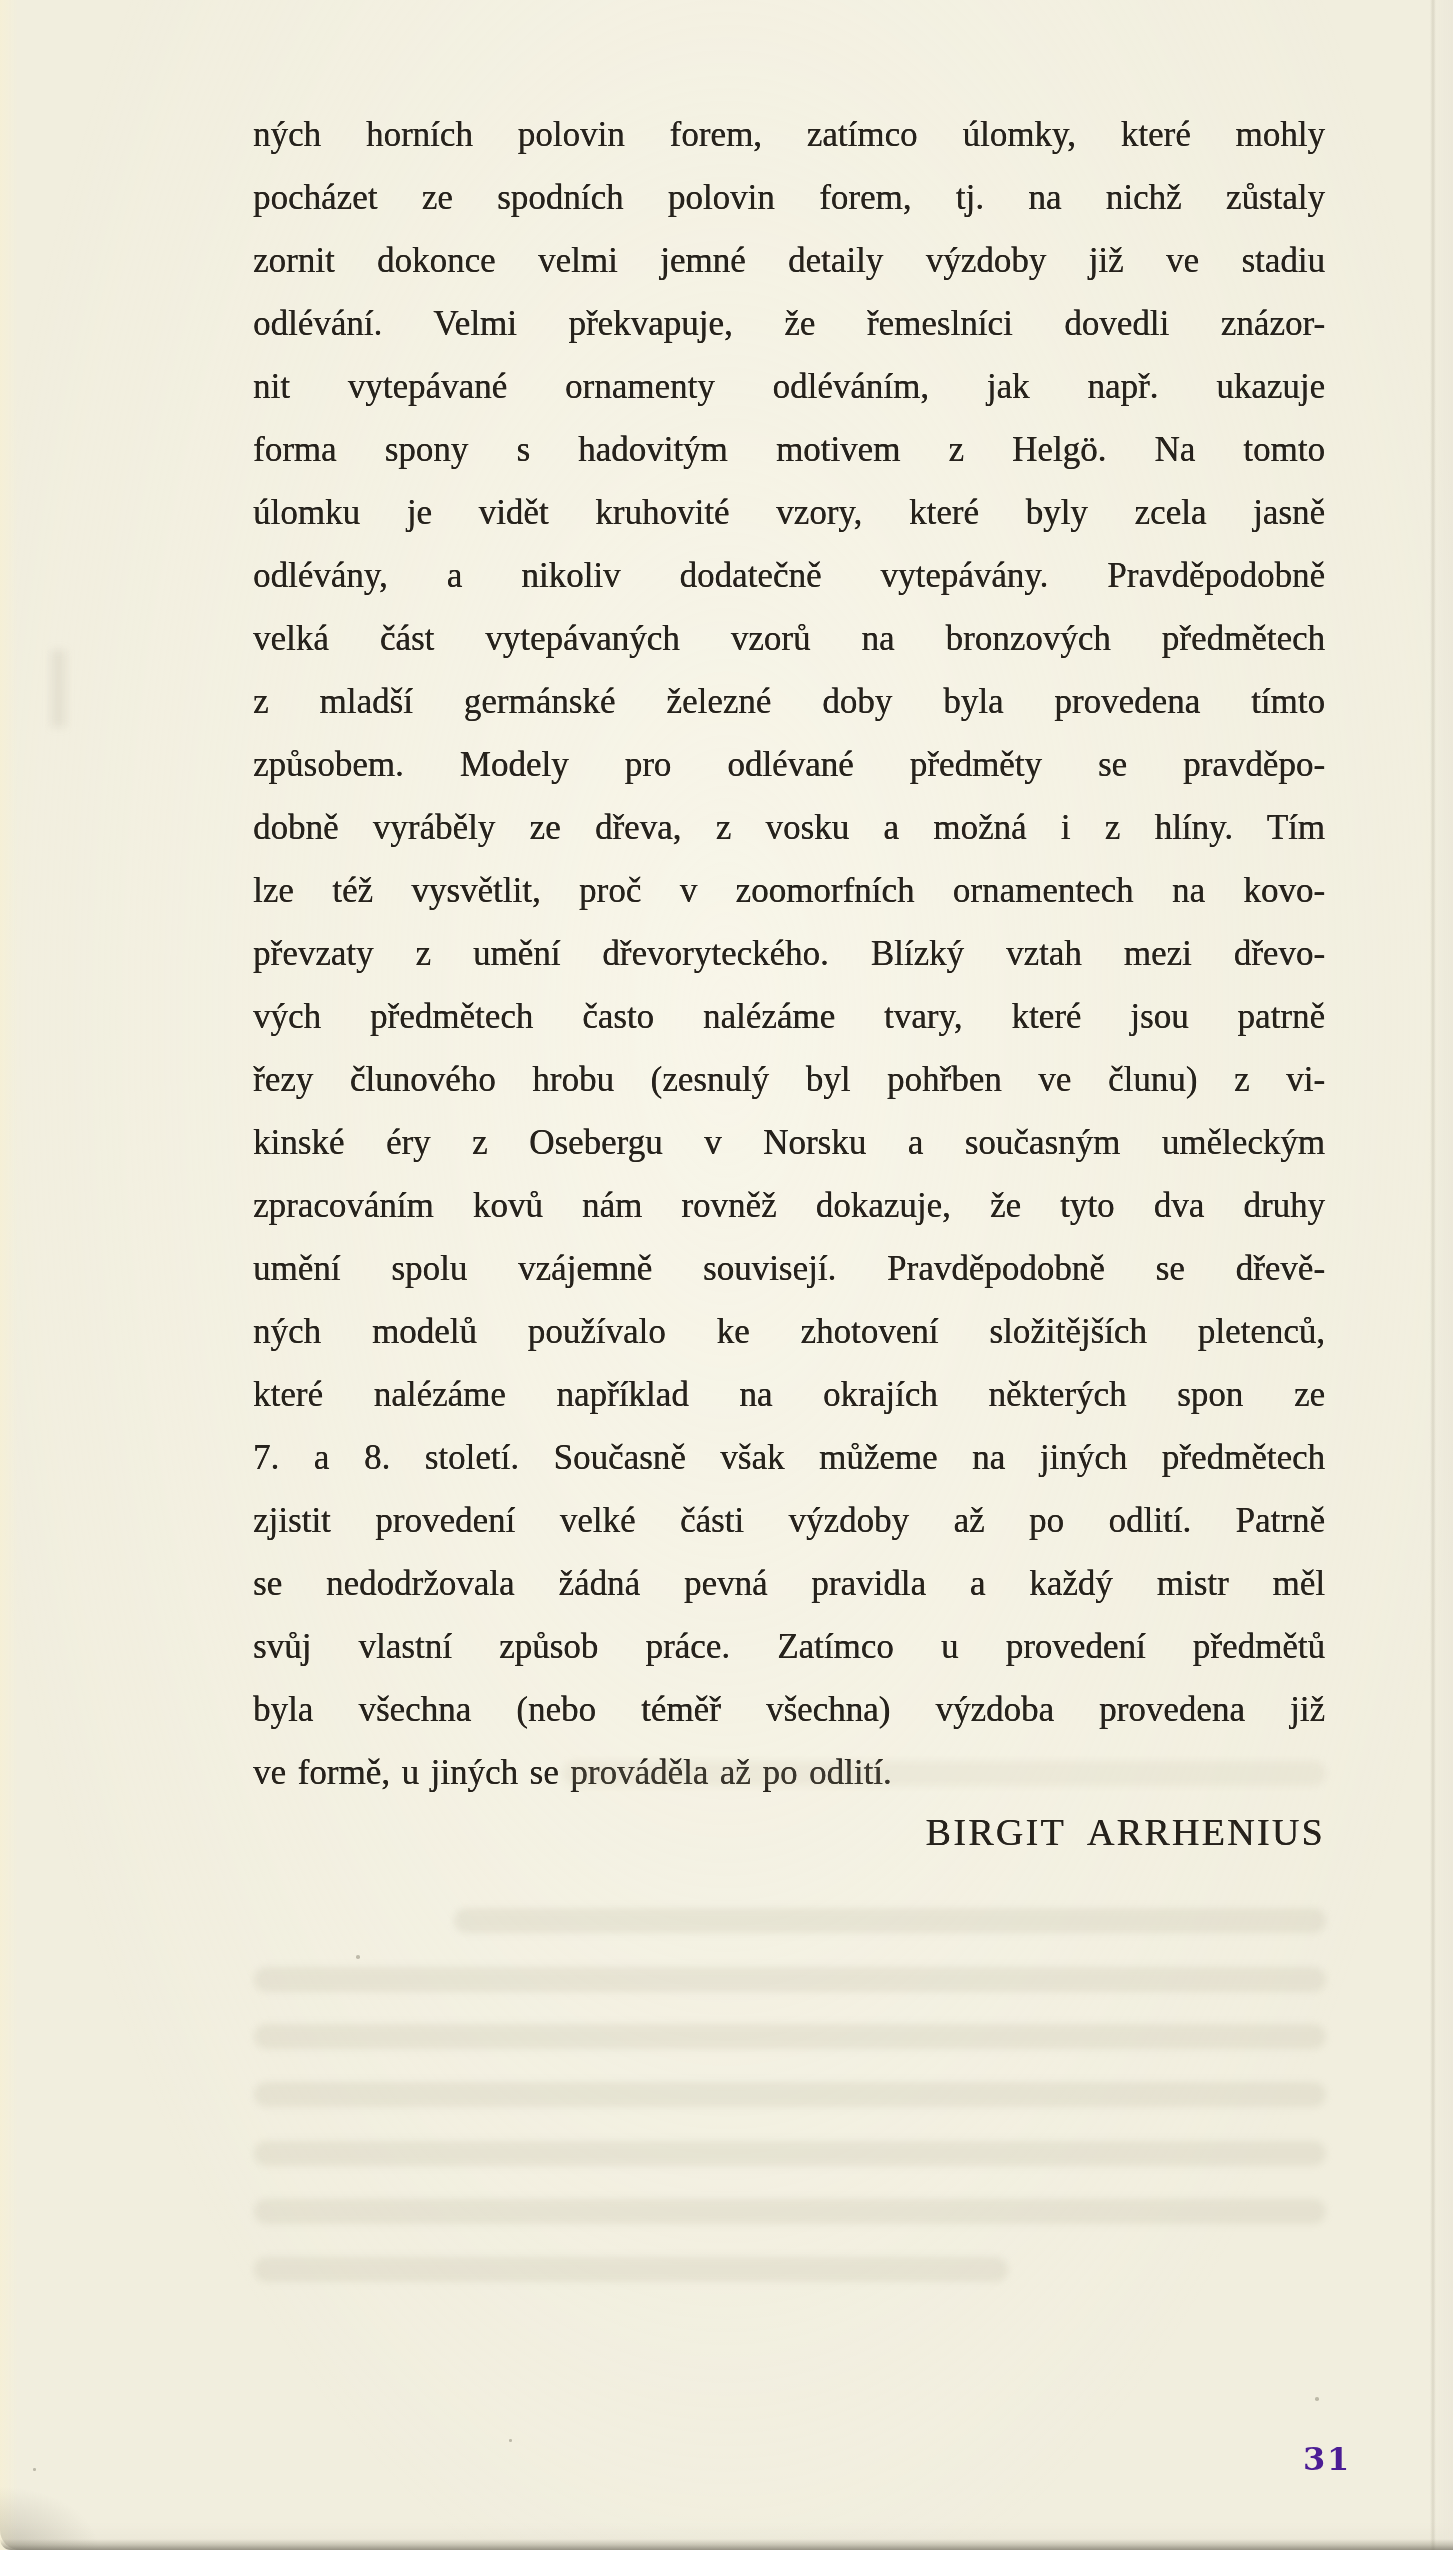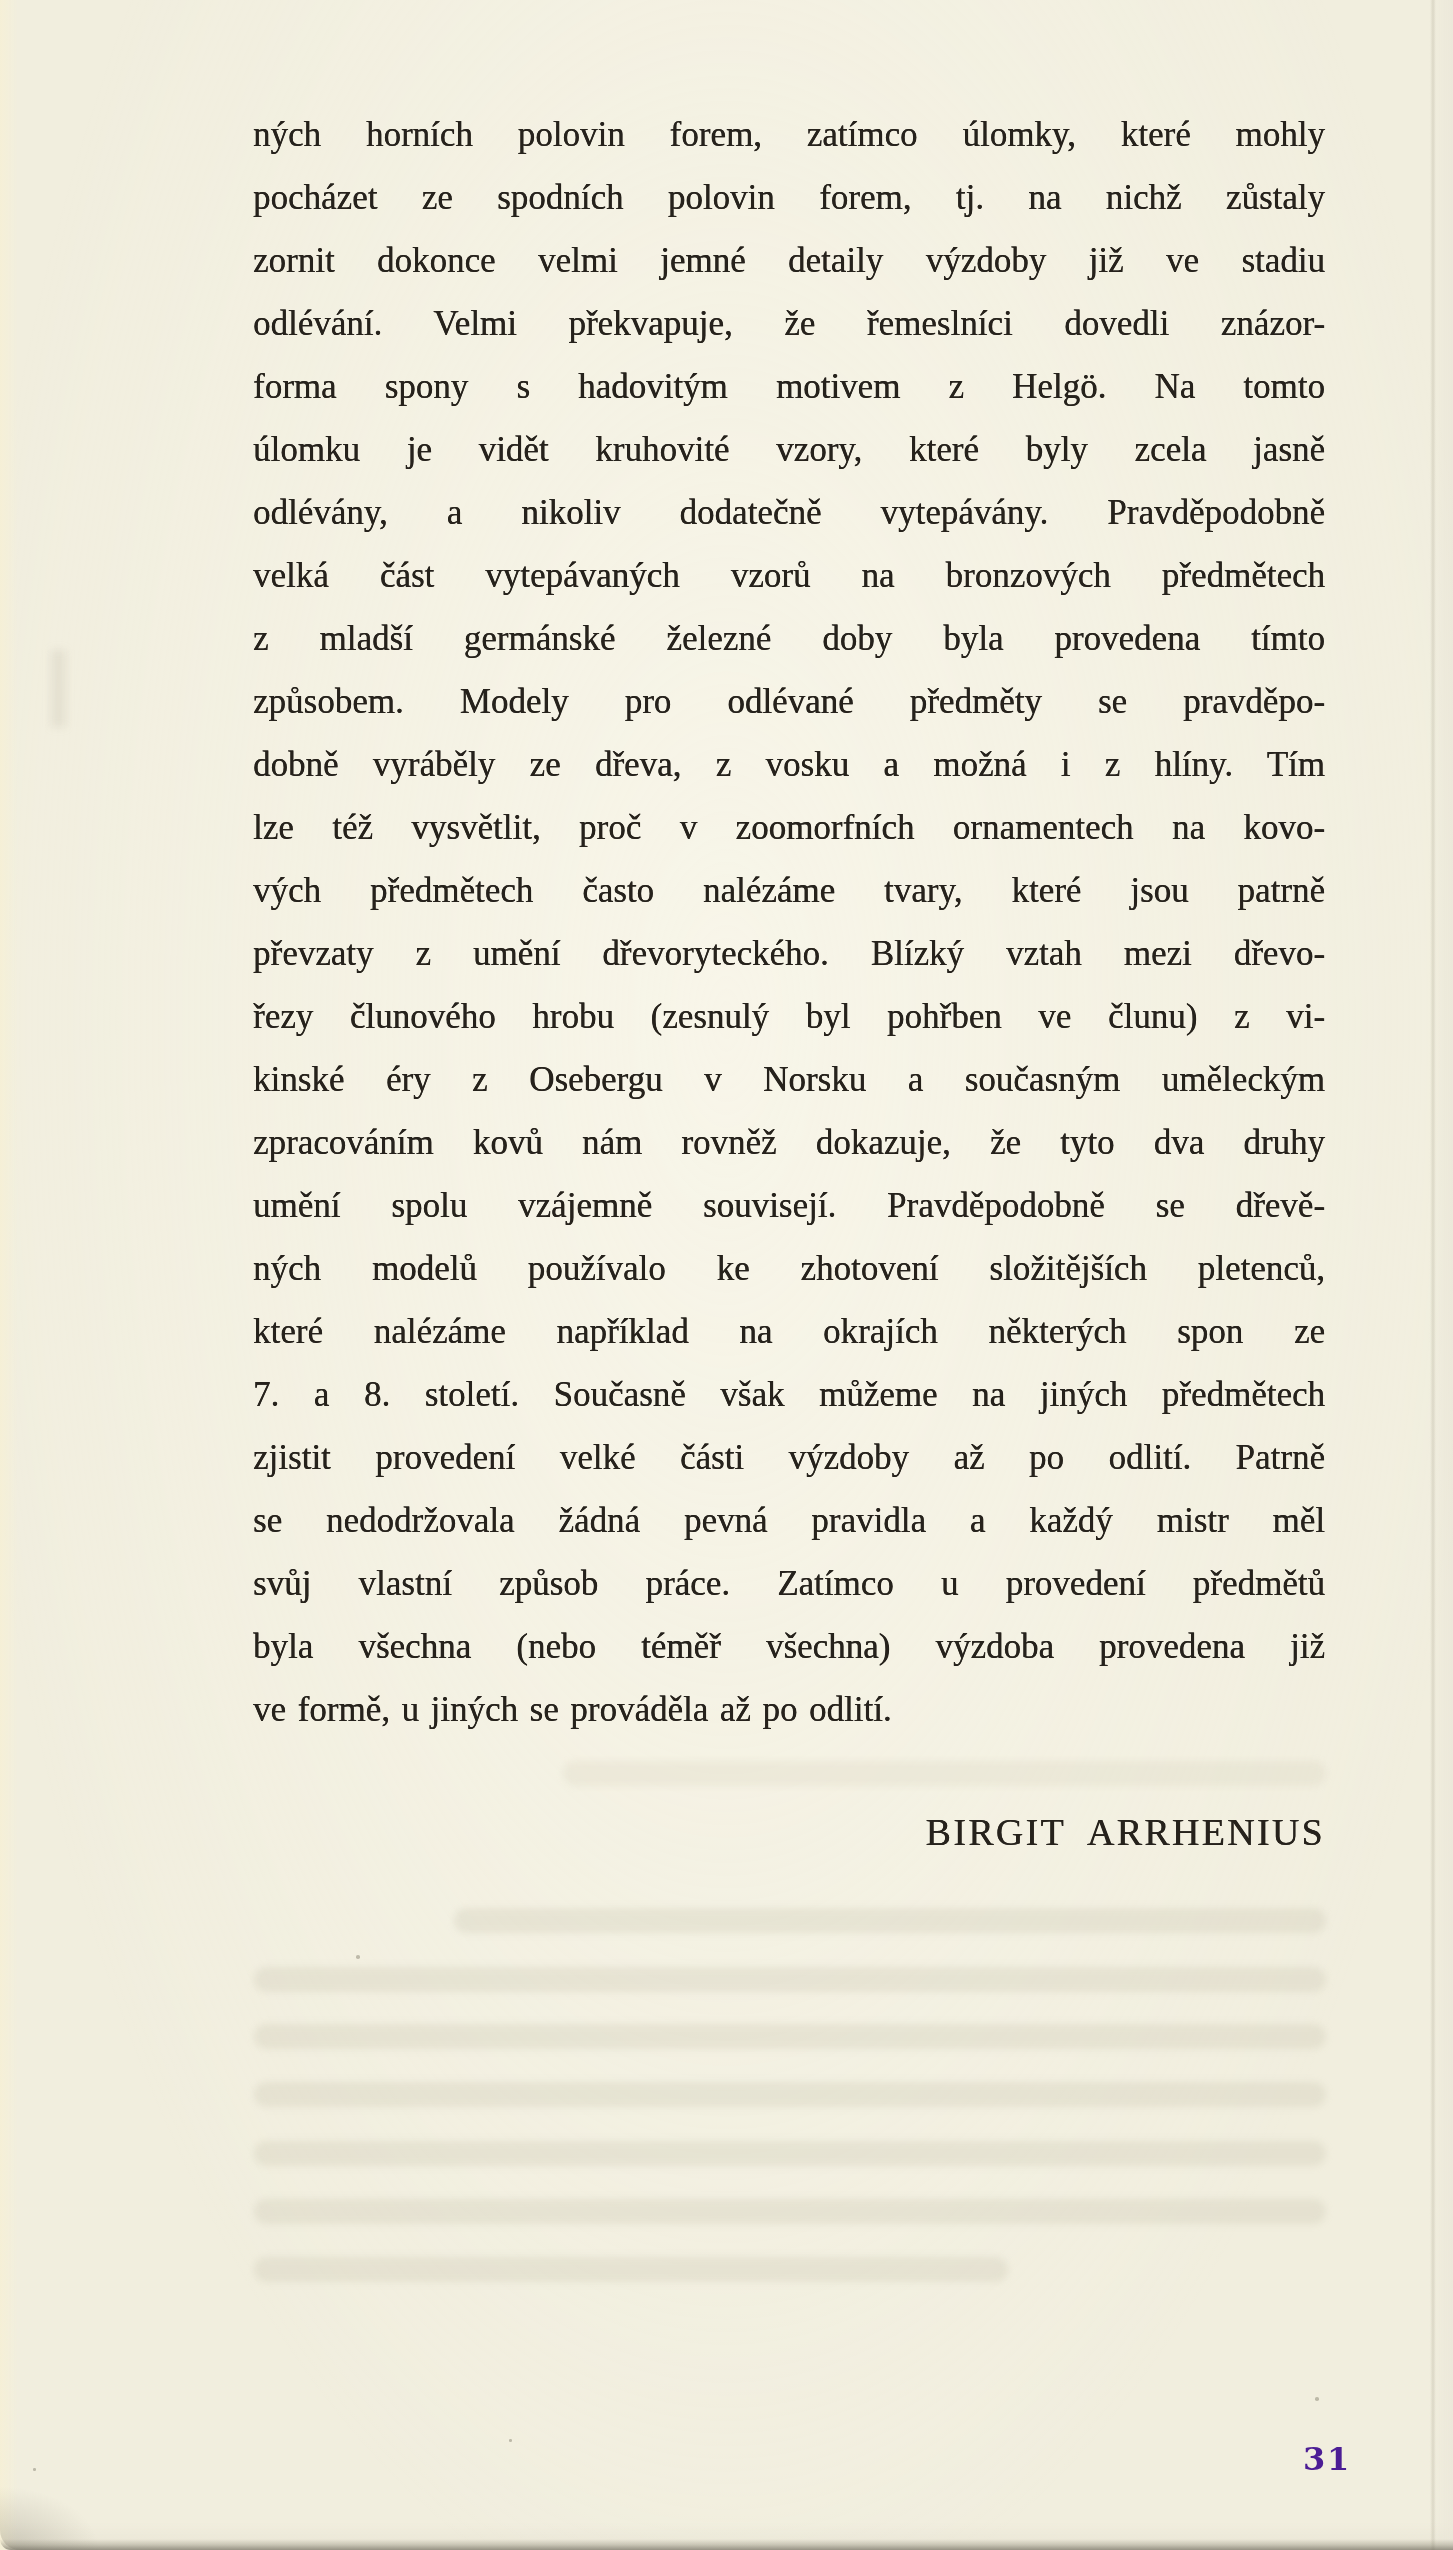--- a/index.html
+++ b/index.html
@@ -130,30 +130,31 @@
 <body>
 
 <div class="text-block">
     <div class="paragraph">
       <div class="line">ných horních polovin forem, zatímco úlomky, které mohly</div>
       <div class="line">pocházet ze spodních polovin forem, tj. na nichž zůstaly</div>
     </div>
     <div class="paragraph">
       <div class="line">zornit dokonce velmi jemné detaily výzdoby již ve stadiu</div>
       <div class="line">odlévání. Velmi překvapuje, že řemeslníci dovedli znázor-</div>
+      <div class="line">nit vytepávané ornamenty odléváním, jak např. ukazuje</div>
       <div class="line">forma spony s hadovitým motivem z Helgö. Na tomto</div>
       <div class="line">úlomku je vidět kruhovité vzory, které byly zcela jasně</div>
       <div class="line">odlévány, a nikoliv dodatečně vytepávány. Pravděpodobně</div>
       <div class="line">velká část vytepávaných vzorů na bronzových předmětech</div>
       <div class="line">z mladší germánské železné doby byla provedena tímto</div>
       <div class="line">způsobem. Modely pro odlévané předměty se pravděpo-</div>
       <div class="line">dobně vyráběly ze dřeva, z vosku a možná i z hlíny. Tím</div>
       <div class="line">lze též vysvětlit, proč v zoomorfních ornamentech na kovo-</div>
+      <div class="line">převzaty z umění dřevoryteckého. Blízký vztah mezi dřevo-</div>
       <div class="line">vých předmětech často nalézáme tvary, které jsou patrně</div>
-      <div class="line">převzaty z umění dřevoryteckého. Blízký vztah mezi dřevo-</div>
       <div class="line">řezy člunového hrobu (zesnulý byl pohřben ve člunu) z vi-</div>
       <div class="line">kinské éry z Osebergu v Norsku a současným uměleckým</div>
       <div class="line">zpracováním kovů nám rovněž dokazuje, že tyto dva druhy</div>
       <div class="line">umění spolu vzájemně souvisejí. Pravděpodobně se dřevě-</div>
       <div class="line">ných modelů používalo ke zhotovení složitějších pletenců,</div>
       <div class="line">které nalézáme například na okrajích některých spon ze</div>
       <div class="line">7. a 8. století. Současně však můžeme na jiných předmětech</div>
       <div class="line">zjistit provedení velké části výzdoby až po odlití. Patrně</div>
       <div class="line">se nedodržovala žádná pevná pravidla a každý mistr měl</div>
       <div class="line">svůj vlastní způsob práce. Zatímco u provedení předmětů</div>

